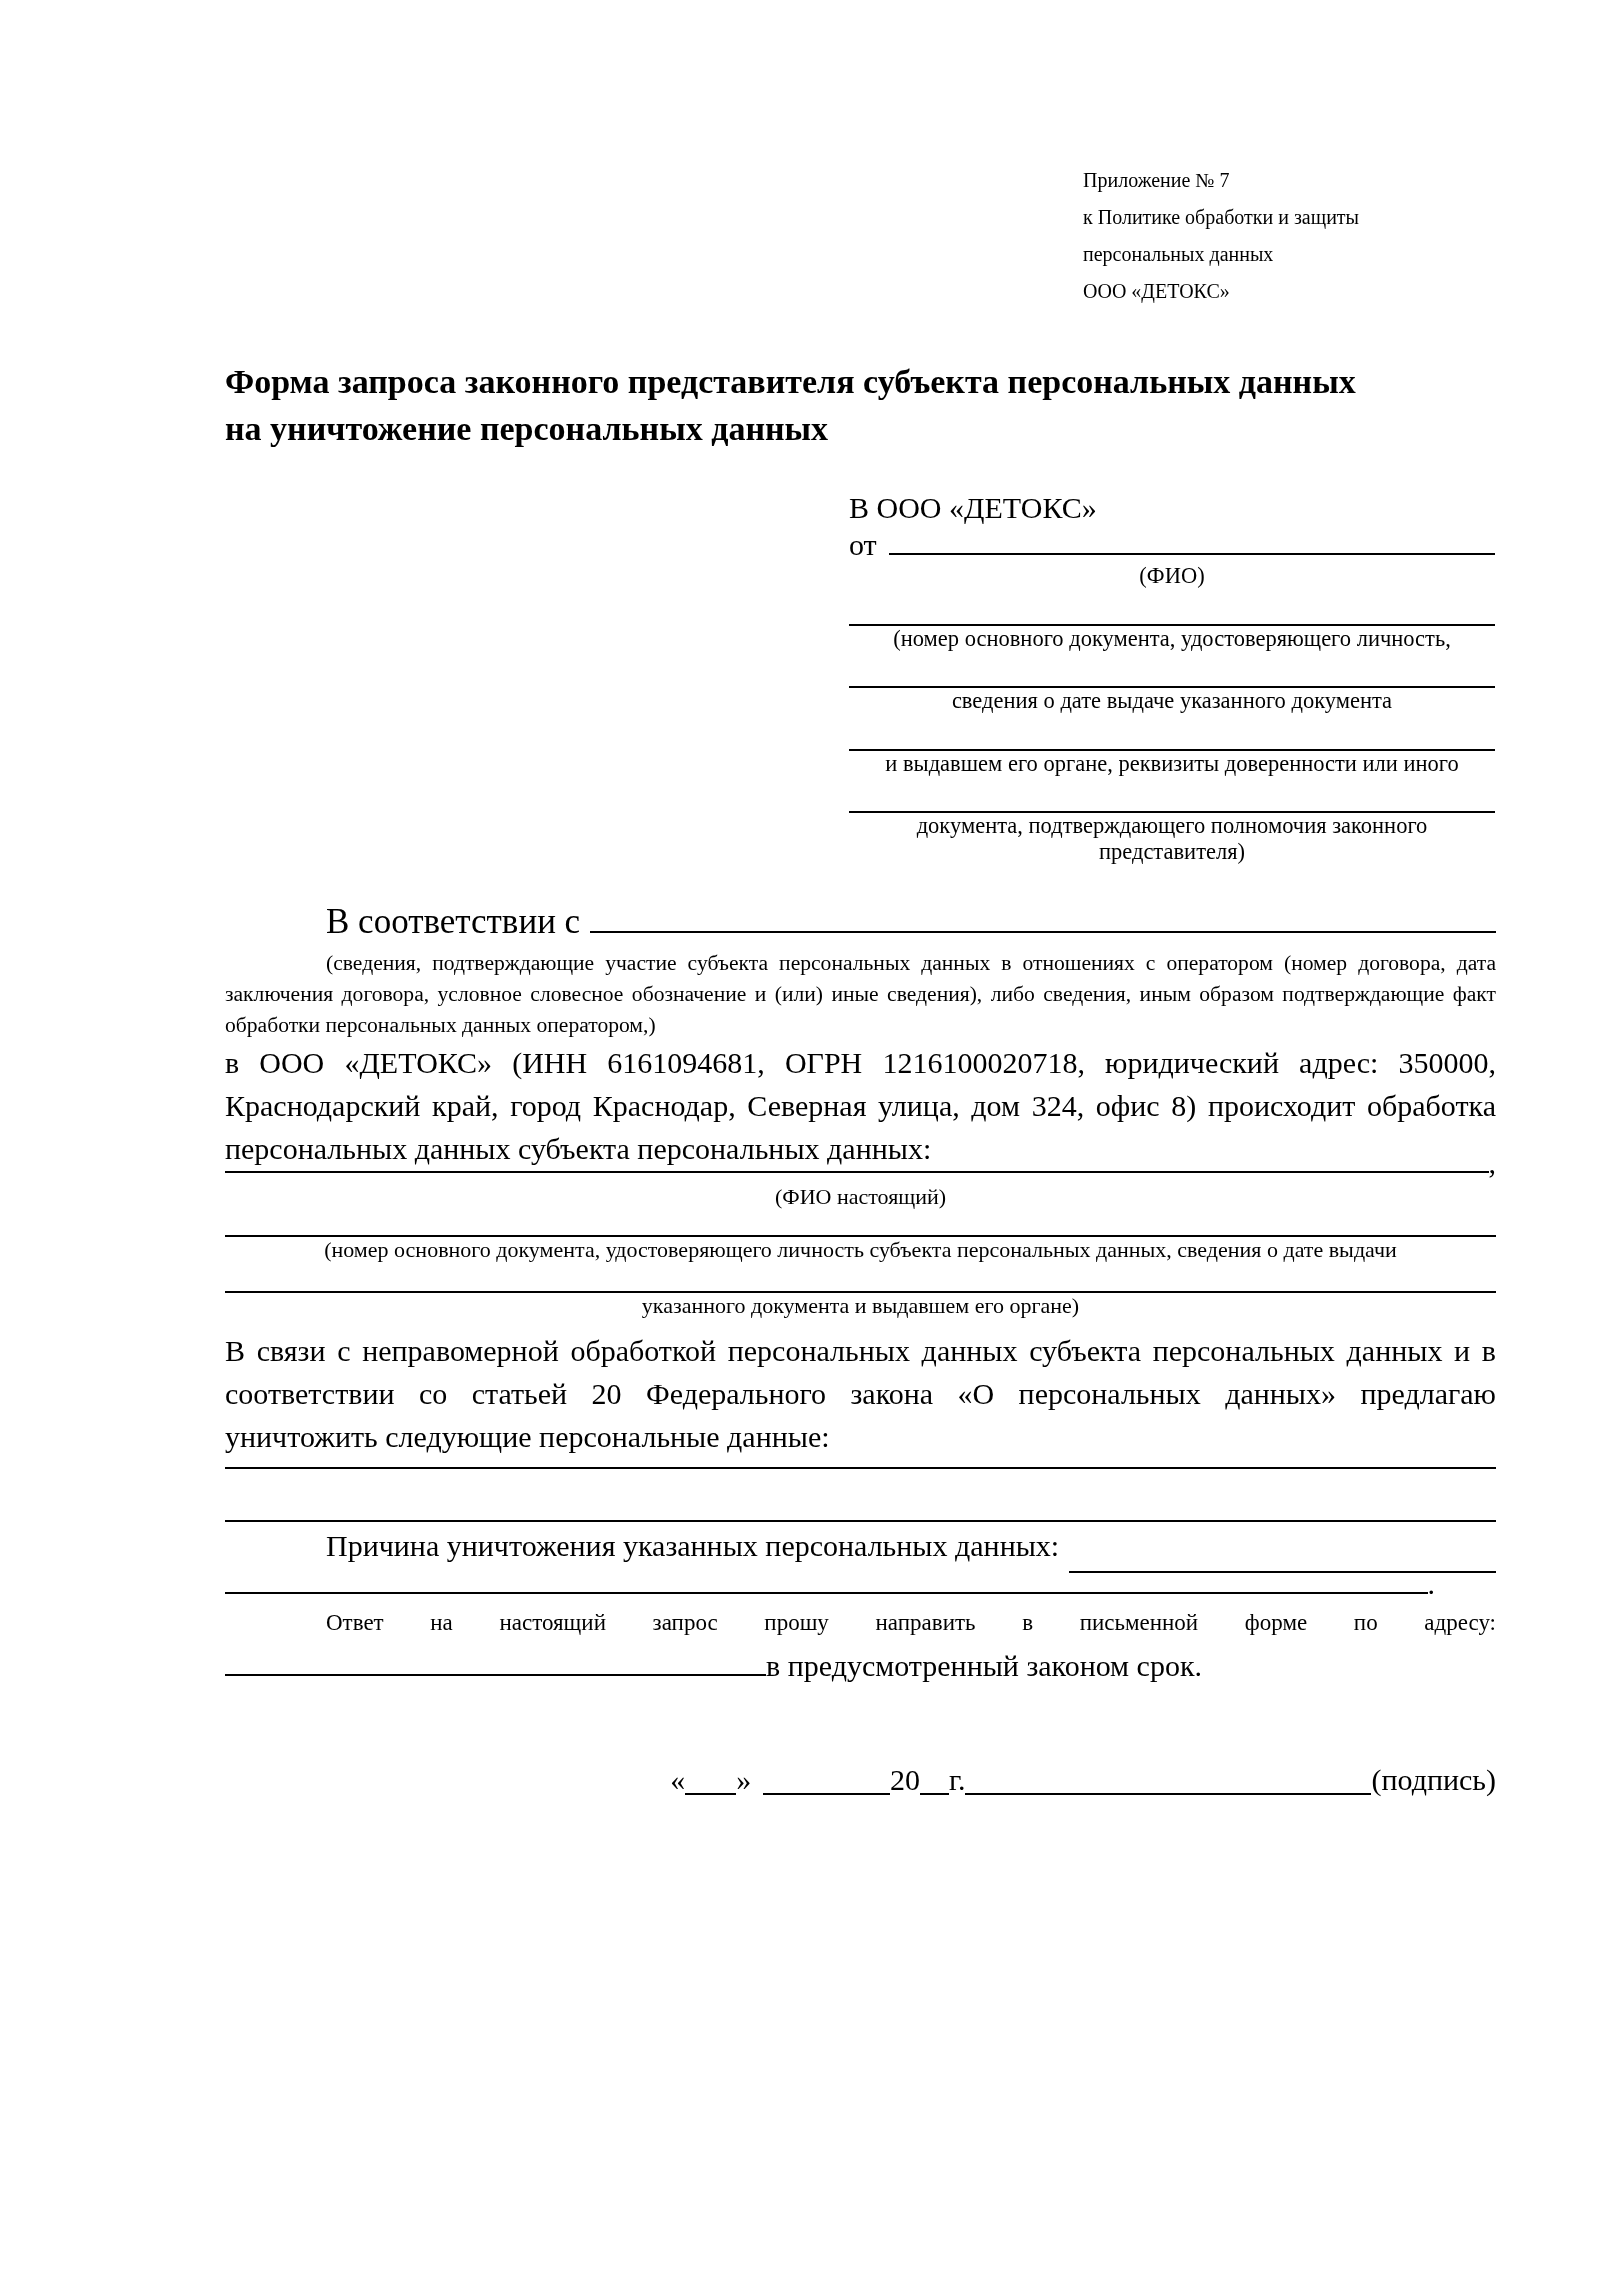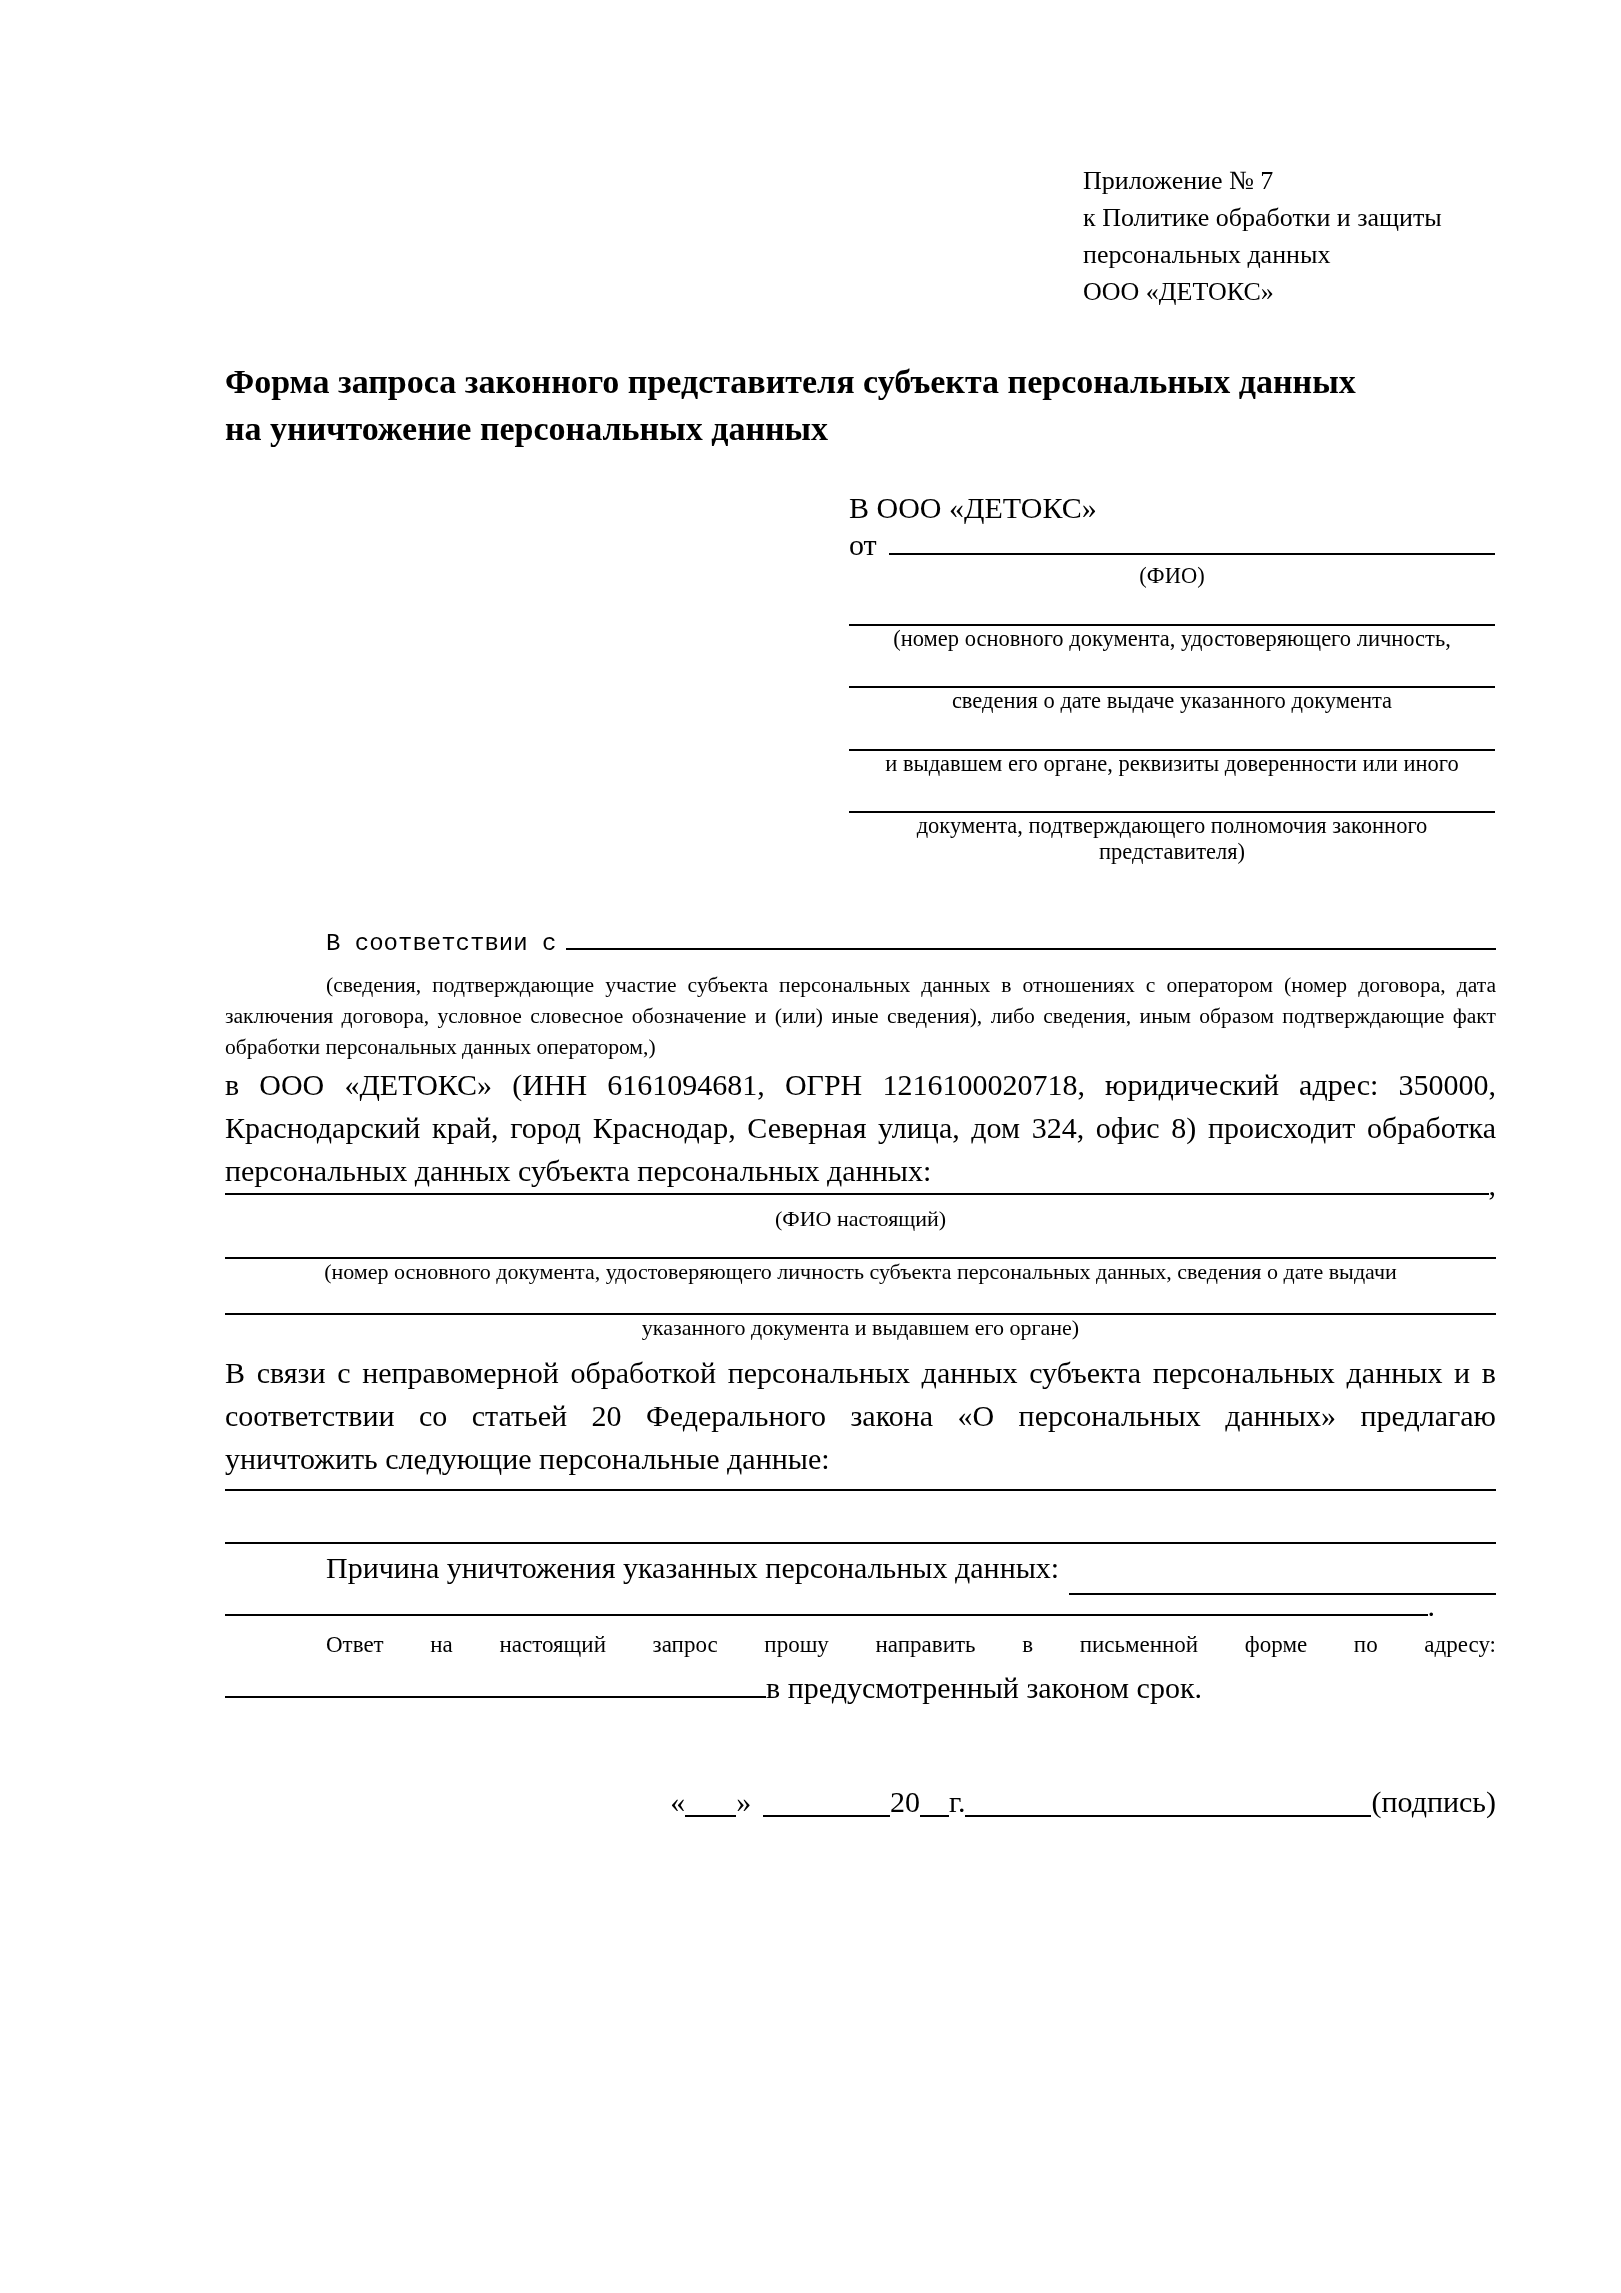--- a/index.html
+++ b/index.html
@@ -14,32 +14,32 @@
     overflow:hidden;
   }
   
   .row { display:flex; align-items:baseline; }
   .fill { flex:1 1 auto; height:0; border-bottom:2.9px solid #000; margin-bottom:-5.9px; }
   .u { display:inline-block; height:0; border-bottom:2.9px solid #000; margin-bottom:-4.9px; }
   .blank { border-bottom:2.9px solid #000; }
   .caption { font-size:22.5px; line-height:25.5px; text-align:center; }
 
   
-  .appendix { margin-left:858px; font-size:26px; line-height:37px; }
+  .appendix { margin-left:858px; font-size:20px; line-height:37px; }
 
   
   .title { margin-top:48px; text-align:left; font-weight:bold; font-size:34px; line-height:47px; }
 
   
   .addr { margin-top:37px; margin-left:624px; width:646px; font-size:30px; line-height:37px; }
   .addr .from-row .fill { margin-left:11.8px; }
   .addr .addr-blank { height:35px; }
 
   
-  .accordance { margin-top:61px; font-size:24px; line-height:37px;font-family:Liberation Mono, monospace; }
+  .accordance { margin-top:39px; font-size:35px; line-height:37px; }
   .accordance .label { margin-left:101px; }
   .accordance .fill { margin-left:9.8px; }
   .note { margin-top:7.8px; font-size:21.6px; line-height:31px; text-align:justify; text-indent:101px; }
   .para { font-size:30px; line-height:43px; text-align:justify; }
   .comma-row { margin-top:-29px; font-size:30px; line-height:43px; }
   .sub-caption { font-size:22px; line-height:25.5px; text-align:center; }
   .blank-sub1 { height:25.5px; }
   .blank-sub2 { height:29px; }
   .request { margin-top:9.8px; }
   .blank-full-1 { height:9.8px; }

